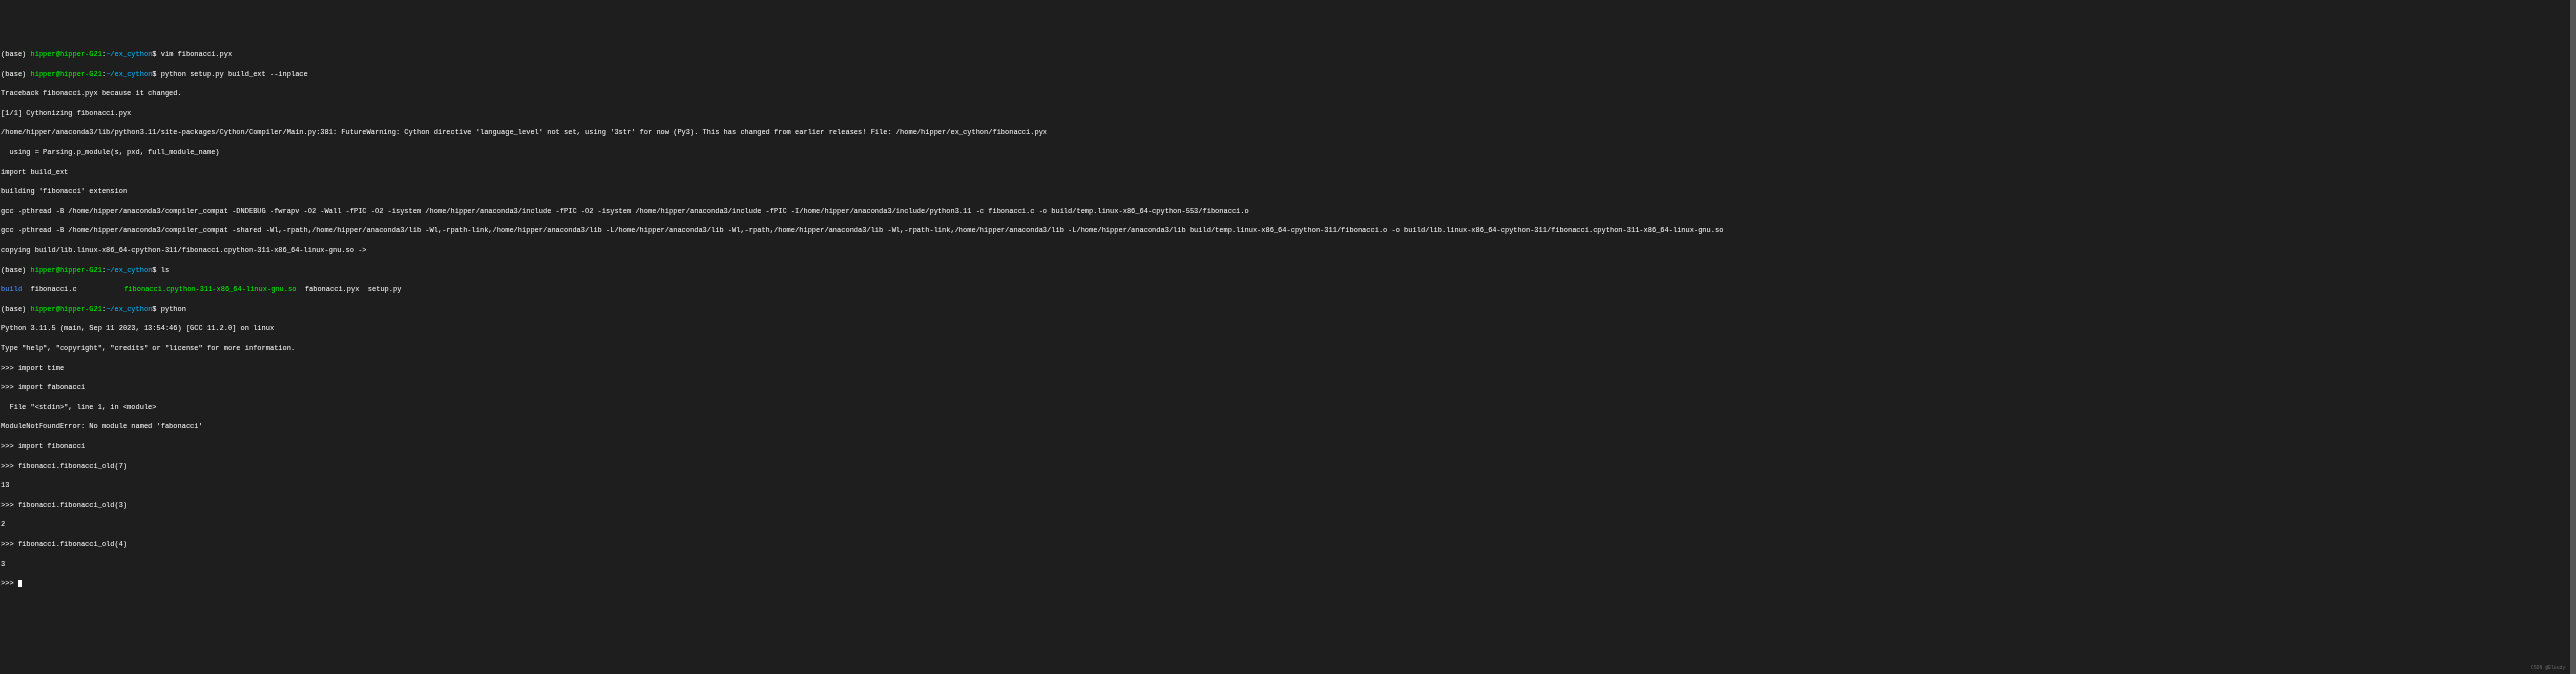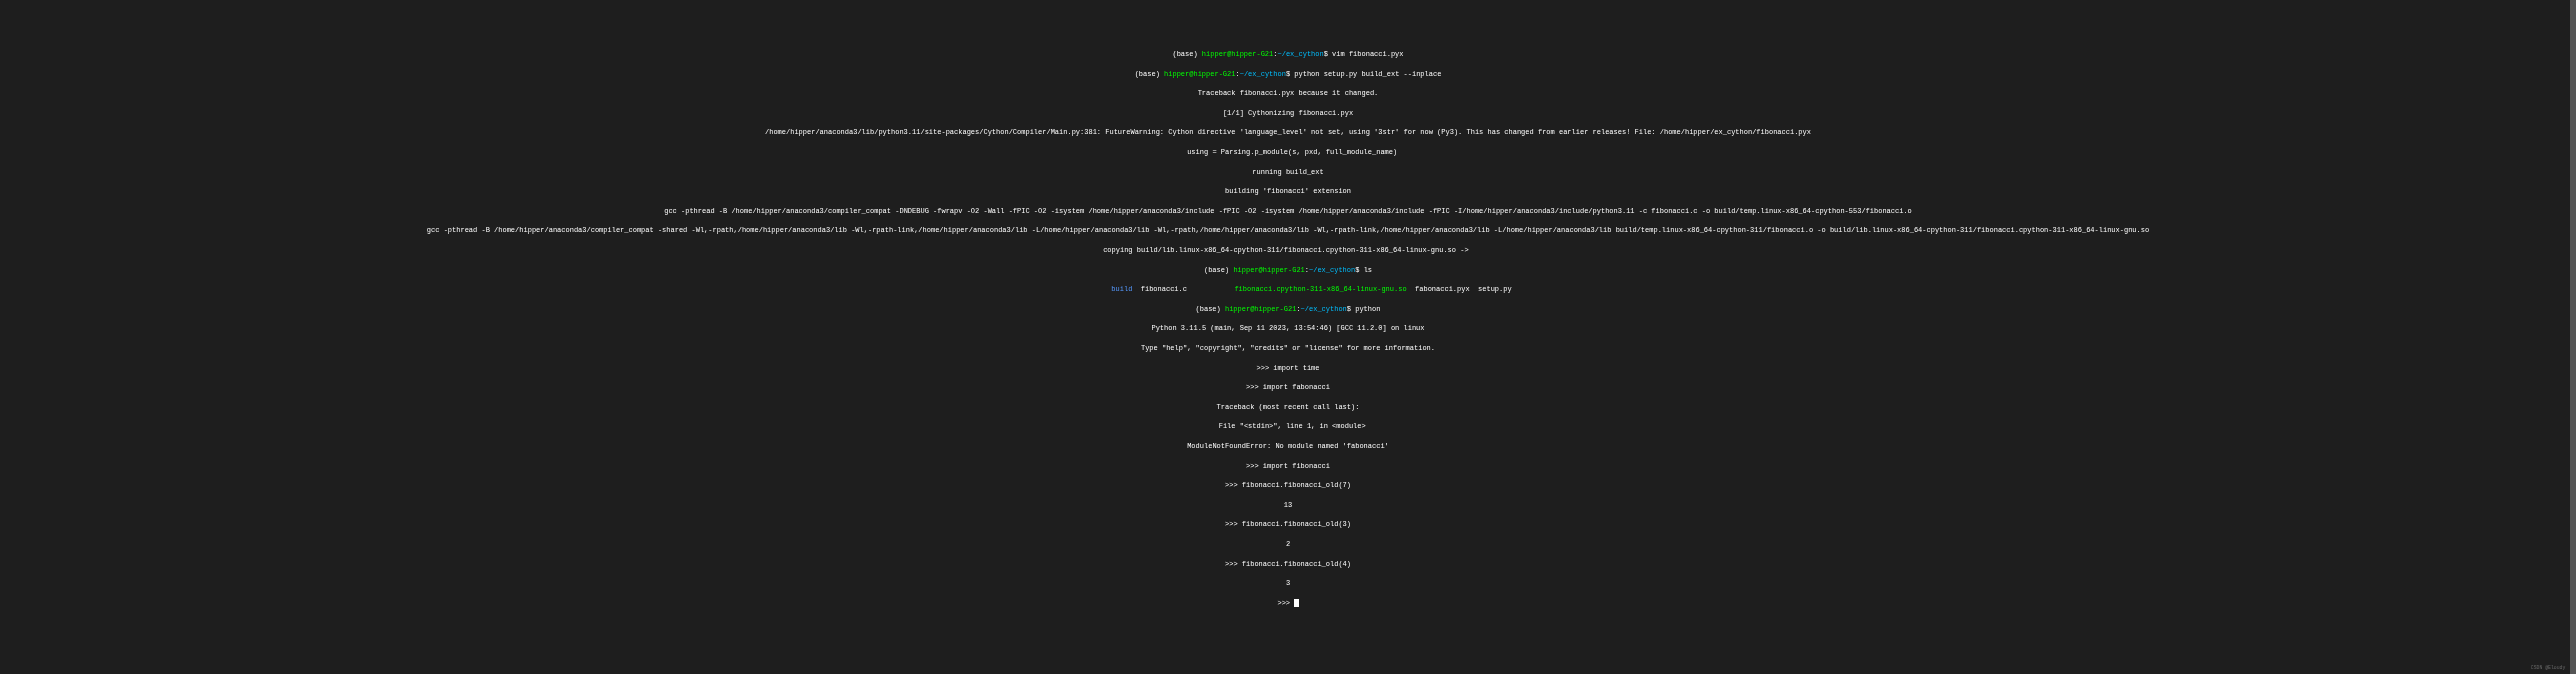--- a/index.html
+++ b/index.html
@@ -12,21 +12,20 @@
       color: #ffffff;
       font-family: 'Courier New', Consolas, monospace;
       font-size: 7px;
       line-height: 1.4;
       padding: 1.1px;
       white-space: pre-wrap;
       word-break: break-all;
     }
     .terminal-line {
       display: block;
-      text-align: center;
     }
     .prompt-base {
       color: #ffffff;
     }
     .prompt-user {
       color: #00ff00;
     }
     .prompt-path {
       color: #00bfff;
     }
@@ -34,21 +33,20 @@
       color: #ffffff;
     }
     .cmd-text {
       color: #ffffff;
     }
     .output-text {
       color: #ffffff;
     }
     .build-dir {
       color: #5599ff;
-      padding-left: 47px;
     }
     .so-file {
       color: #00ff00;
       margin-left: 39px;
     }
     .cursor {
       background-color: #ffffff;
       display: inline-block;
       width: 4.3px;
       height: 7.5px;
@@ -83,33 +81,32 @@
 
 
 
 <div>
 <span class="terminal-line"><span class="prompt-base">(base) </span><span class="prompt-user">hipper@hipper-G21</span><span class="prompt-base">:</span><span class="prompt-path">~/ex_cython</span><span class="prompt-dollar">$ </span><span class="cmd-text">vim fibonacci.pyx</span></span>
 <span class="terminal-line"><span class="prompt-base">(base) </span><span class="prompt-user">hipper@hipper-G21</span><span class="prompt-base">:</span><span class="prompt-path">~/ex_cython</span><span class="prompt-dollar">$ </span><span class="cmd-text">python setup.py build_ext --inplace</span></span>
 <span class="terminal-line output-text">Traceback fibonacci.pyx because it changed.</span>
 <span class="terminal-line output-text">[1/1] Cythonizing fibonacci.pyx</span>
 <span class="terminal-line output-text">/home/hipper/anaconda3/lib/python3.11/site-packages/Cython/Compiler/Main.py:381: FutureWarning: Cython directive 'language_level' not set, using '3str' for now (Py3). This has changed from earlier releases! File: /home/hipper/ex_cython/fibonacci.pyx</span>
 <span class="terminal-line output-text">  using = Parsing.p_module(s, pxd, full_module_name)</span>
-<span class="terminal-line output-text">running build_ext</span>
+<span class="terminal-line output-text">import build_ext</span>
 <span class="terminal-line output-text">building 'fibonacci' extension</span>
 <span class="terminal-line output-text">gcc -pthread -B /home/hipper/anaconda3/compiler_compat -DNDEBUG -fwrapv -O2 -Wall -fPIC -O2 -isystem /home/hipper/anaconda3/include -fPIC -O2 -isystem /home/hipper/anaconda3/include -fPIC -I/home/hipper/anaconda3/include/python3.11 -c fibonacci.c -o build/temp.linux-x86_64-cpython-553/fibonacci.o</span>
 <span class="terminal-line output-text">gcc -pthread -B /home/hipper/anaconda3/compiler_compat -shared -Wl,-rpath,/home/hipper/anaconda3/lib -Wl,-rpath-link,/home/hipper/anaconda3/lib -L/home/hipper/anaconda3/lib -Wl,-rpath,/home/hipper/anaconda3/lib -Wl,-rpath-link,/home/hipper/anaconda3/lib -L/home/hipper/anaconda3/lib build/temp.linux-x86_64-cpython-311/fibonacci.o -o build/lib.linux-x86_64-cpython-311/fibonacci.cpython-311-x86_64-linux-gnu.so</span>
 <span class="terminal-line output-text">copying build/lib.linux-x86_64-cpython-311/fibonacci.cpython-311-x86_64-linux-gnu.so -&gt; </span>
 <span class="terminal-line"><span class="prompt-base">(base) </span><span class="prompt-user">hipper@hipper-G21</span><span class="prompt-base">:</span><span class="prompt-path">~/ex_cython</span><span class="prompt-dollar">$ </span><span class="cmd-text">ls</span></span>
 <span class="terminal-line"><span class="build-dir">build</span><span>  </span><span class="output-text">fibonacci.c</span><span>  </span><span class="so-file">fibonacci.cpython-311-x86_64-linux-gnu.so</span><span>  </span><span class="output-text">fabonacci.pyx</span><span>  </span><span class="output-text">setup.py</span></span>
 <span class="terminal-line"><span class="prompt-base">(base) </span><span class="prompt-user">hipper@hipper-G21</span><span class="prompt-base">:</span><span class="prompt-path">~/ex_cython</span><span class="prompt-dollar">$ </span><span class="cmd-text">python</span></span>
 <span class="terminal-line output-text">Python 3.11.5 (main, Sep 11 2023, 13:54:46) [GCC 11.2.0] on linux</span>
 <span class="terminal-line output-text">Type "help", "copyright", "credits" or "license" for more information.</span>
 <span class="terminal-line output-text">&gt;&gt;&gt; import time</span>
 <span class="terminal-line output-text">&gt;&gt;&gt; import fabonacci</span>
-<span class="terminal-line output-text">Traceback (most recent call last):</span>
 <span class="terminal-line output-text">  File "&lt;stdin&gt;", line 1, in &lt;module&gt;</span>
 <span class="terminal-line output-text">ModuleNotFoundError: No module named 'fabonacci'</span>
 <span class="terminal-line output-text">&gt;&gt;&gt; import fibonacci</span>
 <span class="terminal-line output-text">&gt;&gt;&gt; fibonacci.fibonacci_old(7)</span>
 <span class="terminal-line output-text">13</span>
 <span class="terminal-line output-text">&gt;&gt;&gt; fibonacci.fibonacci_old(3)</span>
 <span class="terminal-line output-text">2</span>
 <span class="terminal-line output-text">&gt;&gt;&gt; fibonacci.fibonacci_old(4)</span>
 <span class="terminal-line output-text">3</span>
 <span class="terminal-line"><span class="output-text">&gt;&gt;&gt; </span><span class="cursor"></span></span>

